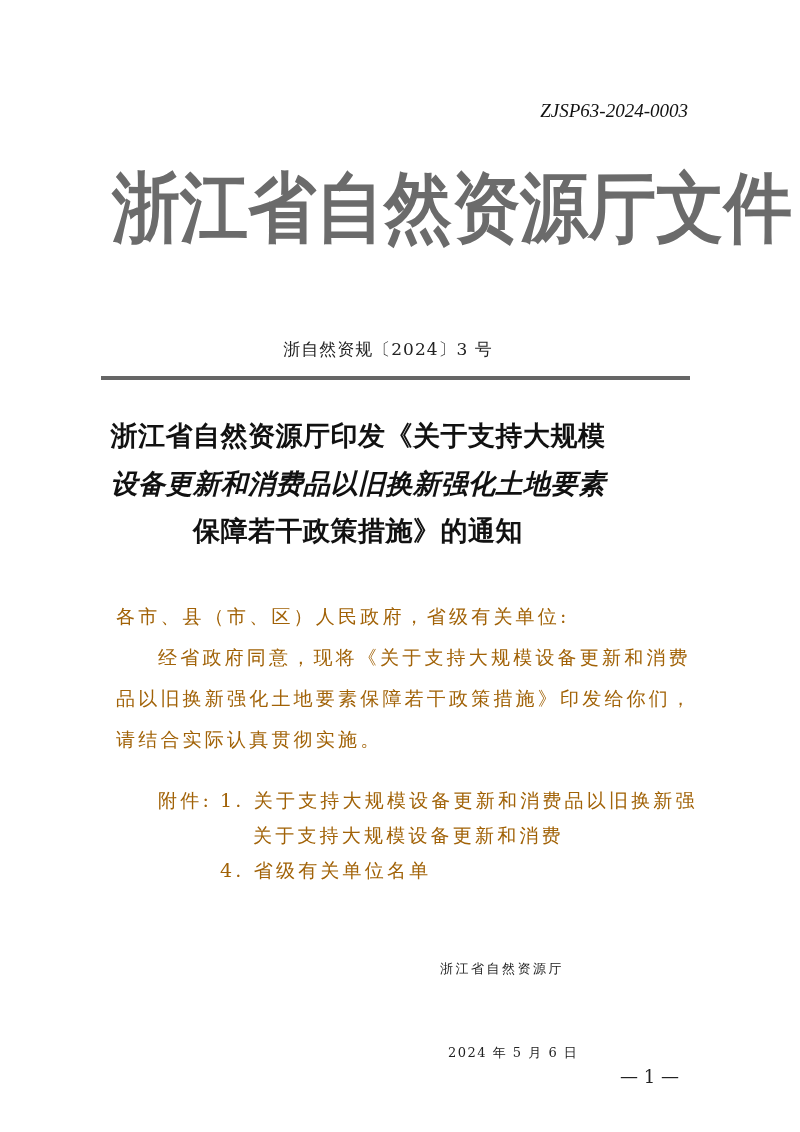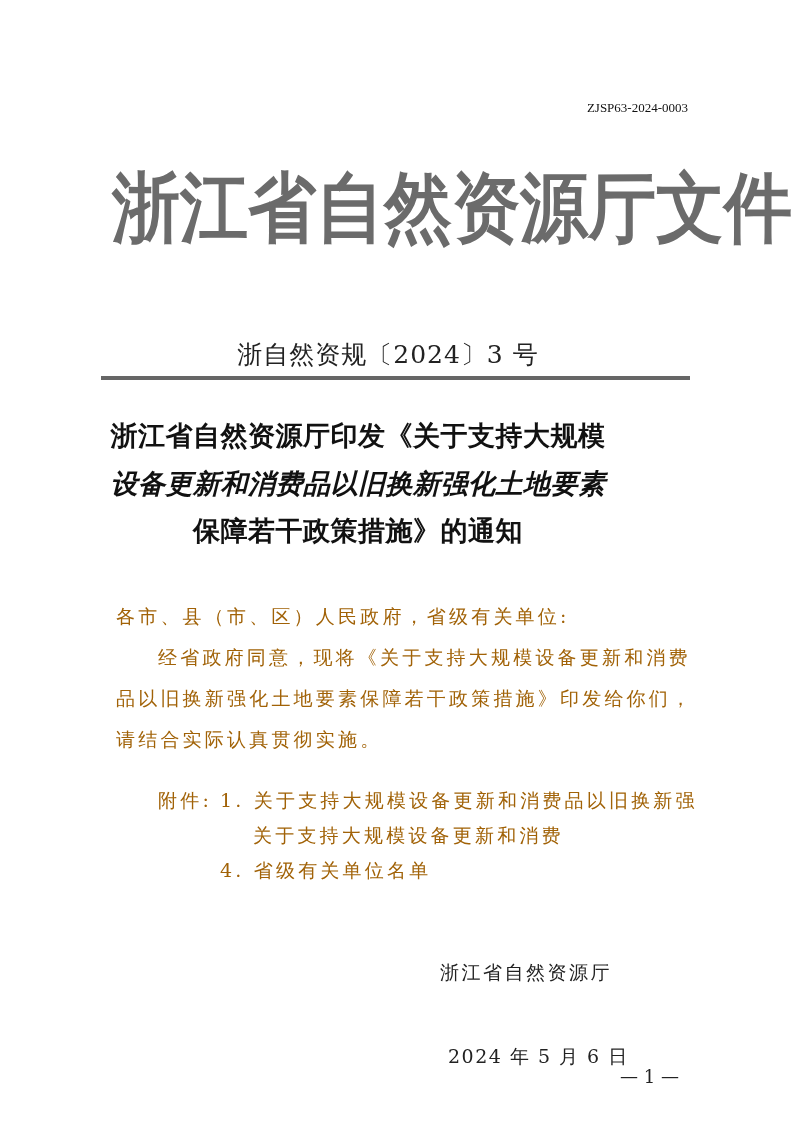--- a/index.html
+++ b/index.html
@@ -1,34 +1,34 @@
 <!DOCTYPE html>
 <html><head>
 <meta charset="utf-8">
 <style>
   html, body { margin: 0; padding: 0; background: #ffffff; }
   body { width: 800px; height: 1132px; position: relative; overflow: hidden; color: #111; font-family: "DejaVu Serif", "Liberation Serif", serif; }
   .abs { position: absolute; white-space: nowrap; }
-  .doc-code { top: 100px; right: 112px; font-family: "Liberation Serif", serif; font-size: 13px; color: #111; }
+  .doc-code { top: 100px; right: 112px; font-family: "Liberation Serif", serif; font-size: 19px; color: #111; font-style: italic; }
   .masthead { top: 158px; left: 112px; width: 580px; font-family: "DejaVu Sans", sans-serif; font-weight: bold; font-size: 68px; color: #6b6b6b; letter-spacing: 0px; display: flex; justify-content: space-between; transform: scaleY(1.12); transform-origin: top left; }
   .masthead span { display: inline-block; }
-  .doc-number { top: 338px; left: 0; width: 776px; text-align: center; font-size: 25px; color: #222; letter-spacing: 1px; }
+  .doc-number { top: 338px; left: 0; width: 776px; text-align: center; font-size: 17px; color: #222; letter-spacing: 1px; }
   .rule { position: absolute; top: 376px; left: 101px; width: 589px; height: 4px; background: #666; }
   .title { left: 0; width: 716px; text-align: center; font-weight: bold; font-size: 27px; color: #111; letter-spacing: 0.5px; }
   .t1 { top: 418px; } .t2 { top: 466px; font-style: italic; } .t3 { top: 513px; }
   .body-line { font-size: 19px; color: #a16207; letter-spacing: 3.2px; }
   .b0 { top: 604px; left: 116px; }
   .b1 { top: 645px; left: 158px; }
   .b2 { top: 686px; left: 116px; }
   .b3 { top: 727px; left: 116px; }
   .att-label { top: 788px; left: 158px; }
   .a1 { top: 788px; left: 220px; text-align: center; }
   .a1b { top: 823px; left: 253px; }
   .a2 { top: 858px; left: 220px; }
-  .sign { left: 440px; font-size: 19px; color: #222; letter-spacing: 2.5px; }
+  .sign { left: 440px; font-size: 13px; color: #222; letter-spacing: 2.5px; }
   .s1 { top: 960px; } .s2 { top: 1044px; left: 448px; letter-spacing: 1.5px; }
   .page-num { top: 1066px; left: 620px; font-size: 18px; color: #222; }
 </style>
 </head>
 <body>
 
 <div class="abs doc-code">ZJSP63-2024-0003</div>
 
 <div class="abs masthead">
   <span>浙</span>

